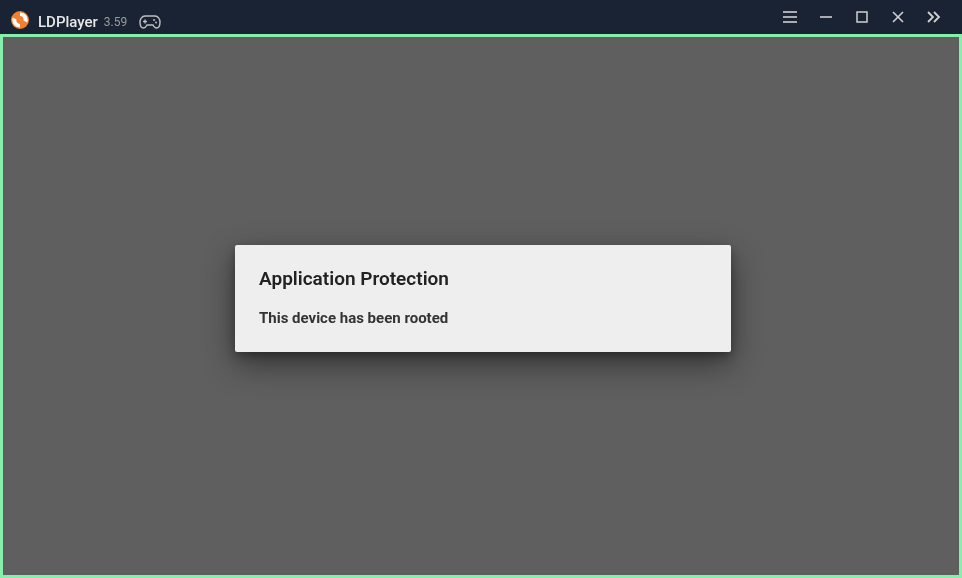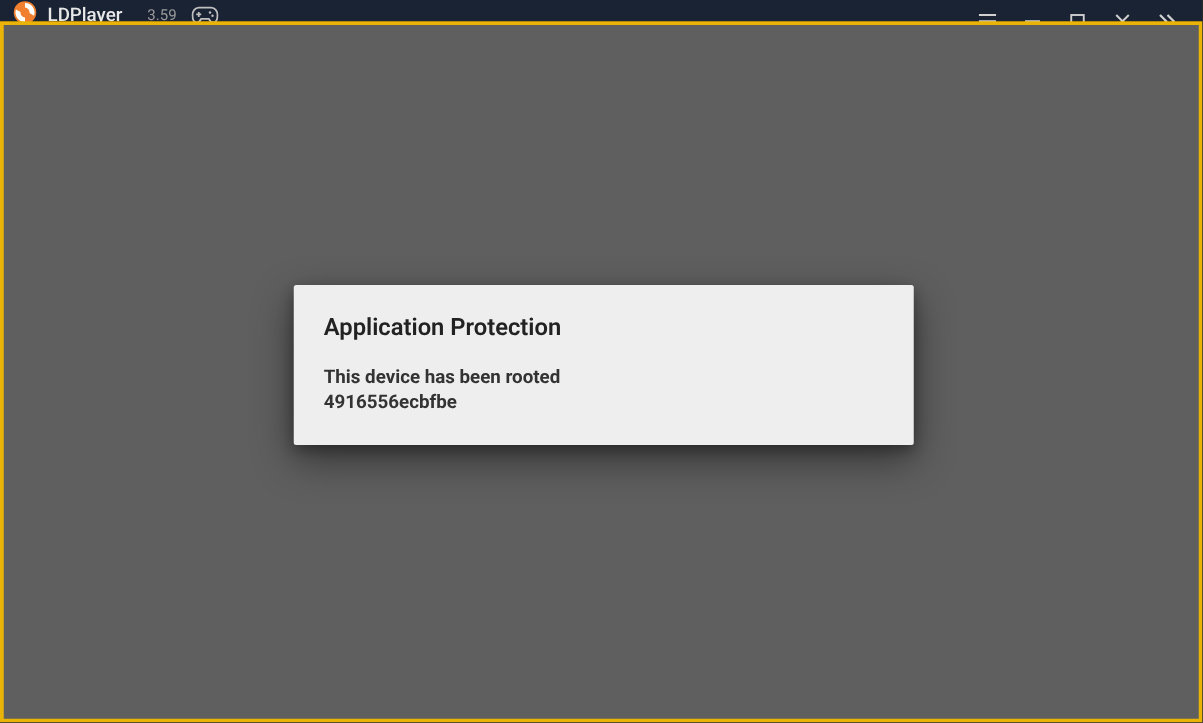--- a/index.html
+++ b/index.html
@@ -14,43 +14,43 @@
       overflow: hidden;
       background: #000;
     }
     .window {
       width: 100%;
       height: 100%;
       display: flex;
       flex-direction: column;
     }
     .titlebar {
-      height: 17px;
+      height: 34px;
       background: #1a2333;
       display: flex;
-      align-items: flex-start;
+      align-items: flex-end;
       padding: 0 10px 0 10px;
       color: #d0d0d0;
       flex-shrink: 0;
     }
     .titlebar-left {
       display: flex;
       align-items: center;
       gap: 6px;
     }
     .app-name {
       color: #e8e8e8;
       font-size: 15px;
       font-weight: 500;
       margin-left: 2px;
     }
     .app-version {
       color: #9a9a9a;
       font-size: 12px;
-      margin-left: 14px;
+      margin-left: 0;
     }
     .gamepad-icon {
       margin-left: 6px;
       display: flex;
       align-items: center;
     }
     .titlebar-right {
       margin-left: auto;
       display: flex;
       align-items: center;
@@ -60,21 +60,21 @@
       width: 36px;
       height: 34px;
       display: flex;
       align-items: center;
       justify-content: center;
       color: #d0d0d0;
       cursor: pointer;
     }
     .content {
       flex: 1;
-      background: #eab308;
+      background: #86efac;
       padding: 3px;
       display: flex;
     }
     .content-inner {
       flex: 1;
       background: #5f5f5f;
       position: relative;
     }
     .dialog {
       position: absolute;
@@ -167,19 +167,18 @@
       </div>
     </div>
   </div>
 
   <div class="content">
     <div class="content-inner">
       <div class="dialog">
         <div class="dialog-title">Application Protection</div>
         <div class="dialog-message">
           <div>This device has been rooted</div>
-          <div>4916556ecbfbe</div>
         </div>
       </div>
     </div>
   </div>
 
 </div>
 
 </body></html>

